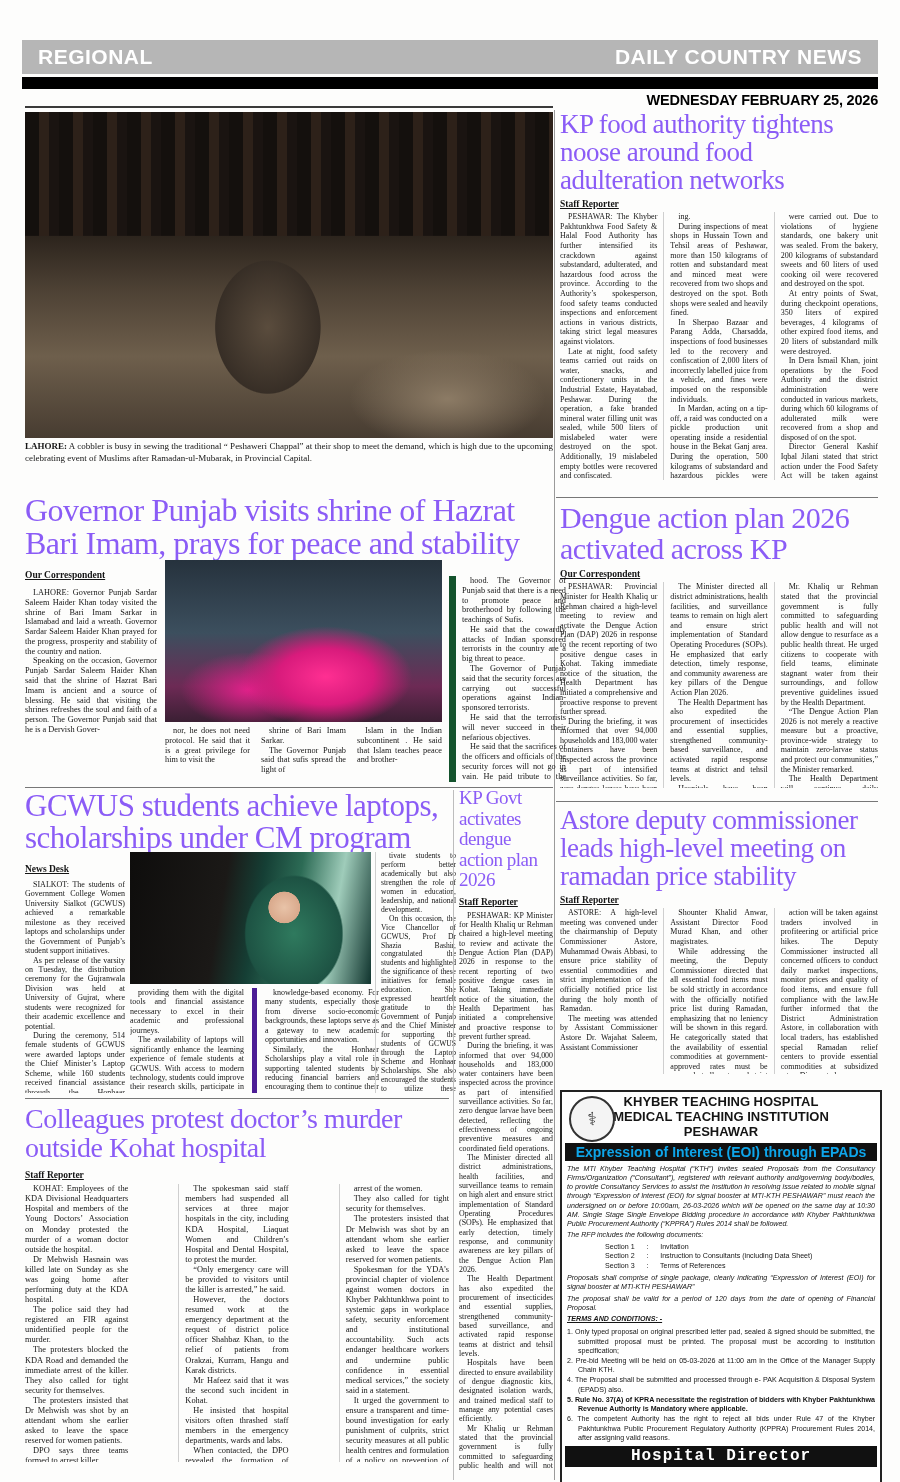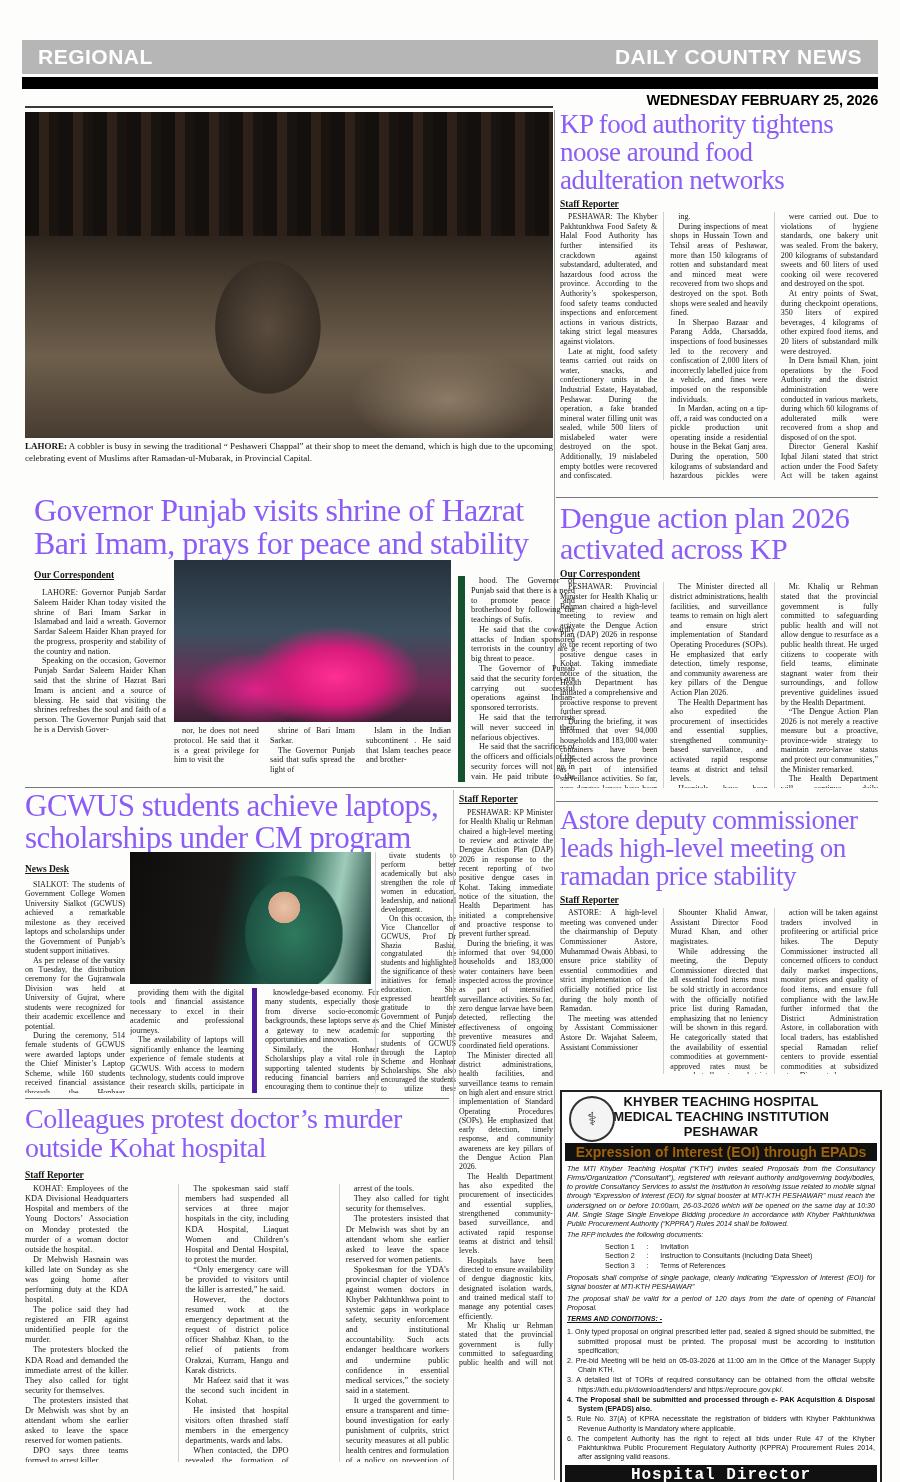--- a/index.html
+++ b/index.html
@@ -46,21 +46,21 @@
   .caption{font-size:9px;line-height:1.3;text-align:justify;}
   .caption b{font-weight:bold;}
   
   .notice{border:2px solid #222;background:#fff;font-family:"Liberation Sans",sans-serif;
           display:flex;flex-direction:column;overflow:hidden;}
   .notice-head{position:relative;text-align:center;padding:3px 0 2px;}
   .notice-head .t1{font-weight:bold;font-size:13px;line-height:1.15;}
   .seal{position:absolute;left:7px;top:4px;width:42px;height:42px;border:2px solid #333;
         border-radius:50%;display:flex;align-items:center;justify-content:center;
         font-size:18px;color:#333;background:#f4f4f4;}
-  .eoi-bar{background:#111;color:#a16207;font-weight:bold;font-size:14px;text-align:center;
+  .eoi-bar{background:#111;color:#0ea5e9;font-weight:bold;font-size:14px;text-align:center;
            padding:1px 0;margin:1px 3px;}
   .notice-body{font-size:7.1px;line-height:1.3;padding:3px 5px 2px;text-align:justify;}
   .notice-body p{margin:0 0 2px;font-style:italic;}
   .sections{padding:0 5px;font-size:7.1px;line-height:1.35;}
   .sections p{margin:0;white-space:pre;padding-left:38px;}
   .bold-line{font-weight:bold;text-decoration:underline;}
   .terms{padding:0 5px;font-size:7.1px;line-height:1.3;text-align:justify;}
   .terms p{margin:0 0 1px;padding-left:11px;text-indent:-11px;}
   .terms p:nth-child(4){font-weight:bold;}
   .dir-bar{background:#111;color:#fff;text-align:center;margin:2px 3px 0;padding:1px 0 2px;}
@@ -101,21 +101,21 @@
     <div class="col" style="height:268px;">
         <p>were carried out. Due to violations of hygiene standards, one bakery unit was sealed. From the bakery, 200 kilograms of substandard sweets and 60 liters of used cooking oil were recovered and destroyed on the spot.</p>
         <p>At entry points of Swat, during checkpoint operations, 350 liters of expired beverages, 4 kilograms of other expired food items, and 20 liters of substandard milk were destroyed.</p>
         <p>In Dera Ismail Khan, joint operations by the Food Authority and the district administration were conducted in various markets, during which 60 kilograms of adulterated milk were recovered from a shop and disposed of on the spot.</p>
         <p>Director General Kashif Iqbal Jilani stated that strict action under the Food Safety Act will be taken against those who endanger public health. He further directed field teams to further intensify the crackdown against the adulteration mafia, emphasizing that no negligence will be tolerated.</p>
       </div>
   </div>
 </section>
 <div class="abs hrule-thin" style="left:556px;top:497px;width:322px;"></div>
 
-<section class="abs" style="left:34px;top:494px;width:528px;height:290px;">
+<section class="abs" style="left:25px;top:494px;width:528px;height:290px;">
   <h2 class="hl" style="font-size:32px;">Governor Punjab visits shrine of Hazrat Bari Imam, prays for peace and stability</h2>
   <div class="byline abs" style="left:0;top:76px;width:120px;">Our Correspondent</div>
   <div class="abs single-col" style="left:0;top:94px;width:132px;height:194px;font-size:8.3px;">
       <p>LAHORE: Governor Punjab Sardar Saleem Haider Khan today visited the shrine of Bari Imam Sarkar in Islamabad and laid a wreath. Governor Sardar Saleem Haider Khan prayed for the progress, prosperity and stability of the country and nation.</p>
       <p>Speaking on the occasion, Governor Punjab Sardar Saleem Haider Khan said that the shrine of Hazrat Bari Imam is ancient and a source of blessing. He said that visiting the shrines refreshes the soul and faith of a person. The Governor Punjab said that he is a Dervish Gover-</p>
     </div>
   <div class="abs photo photo-shrine" style="left:140px;top:66px;width:277px;height:162px;"></div>
   <div class="abs single-col" style="left:140px;top:232px;width:85px;height:56px;font-size:8.3px;">
       <p>nor, he does not need protocol. He said that it is a great privilege for him to visit the</p>
     </div>
@@ -178,20 +178,21 @@
   <div class="abs single-col" style="left:350px;top:62px;width:75px;height:241px;font-size:7.6px;border-left:1px solid #cfcfcf;padding-left:5px;">
       <p>tivate students to perform better academically but also strengthen the role of women in education, leadership, and national development.</p>
       <p>On this occasion, the Vice Chancellor of GCWUS, Prof Dr Shazia Bashir, congratulated the students and highlighted the significance of these initiatives for female education. She expressed heartfelt gratitude to the Government of Punjab and the Chief Minister for supporting the students of GCWUS through the Laptop Scheme and Honhaar Scholarships. She also encouraged the students to utilize these opportunities with dedication, work hard in their academic pursuits, and play a constructive role in the development of Pakistan.These initiatives will continue to inspire female students to achieve excellence and contribute positively to society.</p>
     </div>
 </section>
 <div class="abs hrule-thin" style="left:25px;top:1098px;width:424px;"></div>
 
 <div class="abs vline" style="left:453px;top:790px;height:690px;background:#bdbdbd;"></div>
 
 <section class="abs" style="left:459px;top:788px;width:94px;">
+  <h2 class="hl" style="font-size:19px;line-height:1.08;">KP Govt activates dengue action plan 2026</h2>
   <div class="byline" style="margin-top:6px;">Staff Reporter</div>
   <div class="single-col" style="margin-top:4px;height:560px;font-size:7.9px;">
       <p>PESHAWAR: KP Minister for Health Khaliq ur Rehman chaired a high-level meeting to review and activate the Dengue Action Plan (DAP) 2026 in response to the recent reporting of two positive dengue cases in Kohat. Taking immediate notice of the situation, the Health Department has initiated a comprehensive and proactive response to prevent further spread.</p>
       <p>During the briefing, it was informed that over 94,000 households and 183,000 water containers have been inspected across the province as part of intensified surveillance activities. So far, zero dengue larvae have been detected, reflecting the effectiveness of ongoing preventive measures and coordinated field operations.</p>
       <p>The Minister directed all district administrations, health facilities, and surveillance teams to remain on high alert and ensure strict implementation of Standard Operating Procedures (SOPs). He emphasized that early detection, timely response, and community awareness are key pillars of the Dengue Action Plan 2026.</p>
       <p>The Health Department has also expedited the procurement of insecticides and essential supplies, strengthened community-based surveillance, and activated rapid response teams at district and tehsil levels.</p>
       <p>Hospitals have been directed to ensure availability of dengue diagnostic kits, designated isolation wards, and trained medical staff to manage any potential cases efficiently.</p>
       <p>Mr Khaliq ur Rehman stated that the provincial government is fully committed to safeguarding public health and will not allow dengue to resurface as a public health threat.</p>
     </div>
 </section>
@@ -230,21 +231,21 @@
       </div>
     <div class="col" style="height:278px;font-size:8.4px;">
         <p>The spokesman said staff members had suspended all services at three major hospitals in the city, including KDA Hospital, Liaquat Women and Children’s Hospital and Dental Hospital, to protest the murder.</p>
         <p>“Only emergency care will be provided to visitors until the killer is arrested,” he said.</p>
         <p>However, the doctors resumed work at the emergency department at the request of district police officer Shahbaz Khan, to the relief of patients from Orakzai, Kurram, Hangu and Karak districts.</p>
         <p>Mr Hafeez said that it was the second such incident in Kohat.</p>
         <p>He insisted that hospital visitors often thrashed staff members in the emergency departments, wards and labs.</p>
         <p>When contacted, the DPO revealed the formation of three teams to arrest the killer(s) and said that he supervised the operation.The doctor’s funeral prayers were offered at Sava Lakh graveyard on Monday, with her colleagues and officials of civil and police administrations in attendance.</p>
       </div>
     <div class="col" style="height:278px;font-size:8.4px;">
-        <p>arrest of the tools.</p>
+        <p>arrest of the women.</p>
         <p>They also called for tight security for themselves.</p>
         <p>The protesters insisted that Dr Mehwish was shot by an attendant whom she earlier asked to leave the space reserved for women patients.</p>
         <p>Spokesman for the YDA’s provincial chapter of violence against women doctors in Khyber Pakhtunkhwa point to systemic gaps in workplace safety, security enforcement and institutional accountability. Such acts endanger healthcare workers and undermine public confidence in essential medical services,” the society said in a statement.</p>
         <p>It urged the government to ensure a transparent and time-bound investigation for early punishment of culprits, strict security measures at all public health centres and formulation of a policy on prevention of workplace violence in healthcare settings, with special focus on the protection of women health professionals.</p>
         <p>“Violence justified under the guise of ego or so-called honour has no place in a lawful society.”The society said authorities should ensure justice was delivered and meaningful staff protection was ensured.</p>
       </div>
   </div>
 </section>
 
 <div class="abs notice" style="left:560px;top:1090px;width:318px;height:390px;">
@@ -267,21 +268,20 @@
       <p>Section 3      :      Terms of References</p>
     </div>
   <div class="notice-body">
     <p>Proposals shall comprise of single package, clearly indicating “Expression of Interest (EOI) for signal booster at MTI-KTH PESHAWAR”</p>
     <p>The proposal shall be valid for a period of 120 days from the date of opening of Financial Proposal.</p>
     <p class="bold-line" style="text-align:left;">TERMS AND CONDITIONS: -</p>
   </div>
   <div class="terms">
       <p>1.  Only typed proposal on original prescribed letter pad, sealed &amp; signed should be submitted, the submitted proposal must be printed. The proposal must be according to institution specification;</p>
       <p>2.  Pre-bid Meeting will be held on 05-03-2026 at 11:00 am in the Office of the Manager Supply Chain KTH.</p>
-      <p>3.  A detailed list of TORs of required consultancy can be obtained from the official website https://kth.edu.pk/download/tenders/ and https://eprocure.gov.pk/.</p>
       <p>4.  The Proposal shall be submitted and processed through e- PAK Acquisition &amp; Disposal System (EPADS) also.</p>
       <p>5.  Rule No. 37(A) of KPRA necessitate the registration of bidders with Khyber Pakhtunkhwa Revenue Authority is Mandatory where applicable.</p>
       <p>6.  The competent Authority has the right to reject all bids under Rule 47 of the Khyber Pakhtunkhwa Public Procurement Regulatory Authority (KPPRA) Procurement Rules 2014, after assigning valid reasons.</p>
     </div>
   <div class="dir-bar">
     <div class="big">Hospital Director</div>
 
   </div>
 
 </div>

